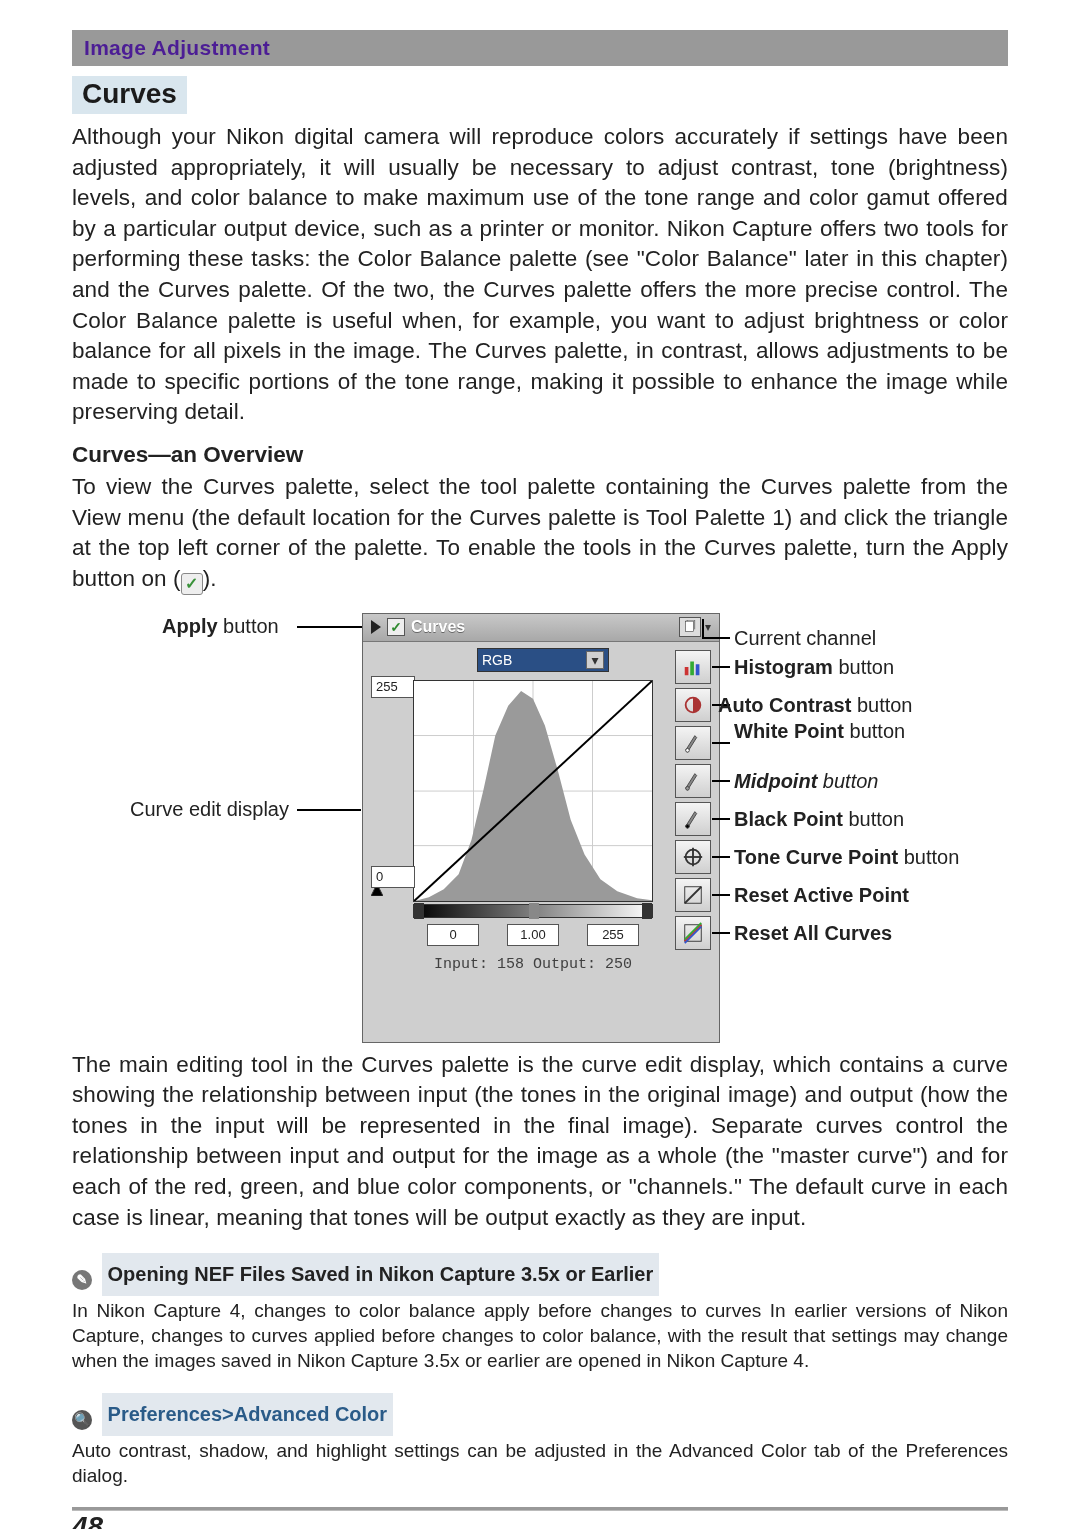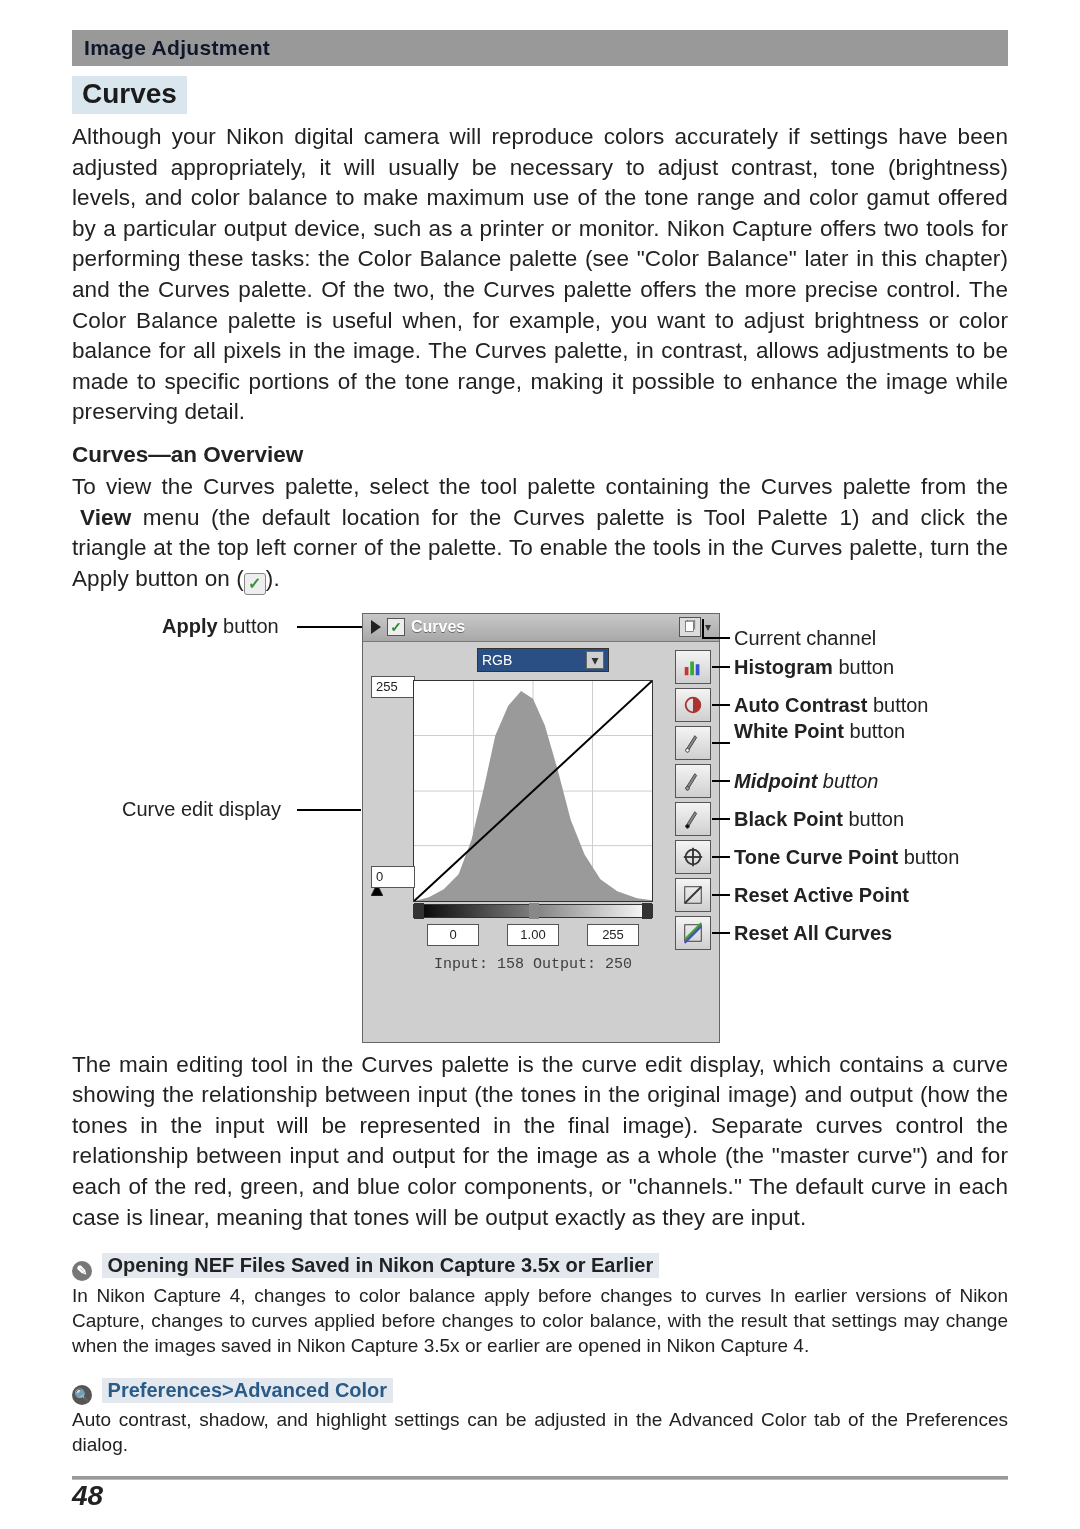--- a/index.html
+++ b/index.html
@@ -1,22 +1,22 @@
 <!DOCTYPE html>
 <html><head>
 <meta charset="utf-8">
 <style>
   * { box-sizing: border-box; margin: 0; padding: 0; }
   html, body { width: 1080px; height: 1529px; background: #fff; font-family: "Helvetica Neue", Arial, sans-serif; color: #222; }
   .page { padding: 24px 72px 24px 72px; }
-  .section-bar { background: #999; color: #0f172a; font-weight: 600; font-size: 21px; padding: 6px 12px; margin: 6px 0 10px; letter-spacing: .3px; }
+  .section-bar { background: #999; color: #4c1d95; font-weight: 600; font-size: 21px; padding: 6px 12px; margin: 6px 0 10px; letter-spacing: .3px; }
   .title-hl { display: inline-block; background: #d9e6ee; padding: 2px 10px 4px; margin-bottom: 8px; }
   .title-hl span { font-weight: 700; font-size: 28px; color: #1b1b1b; }
   p.body { font-size: 22.5px; line-height: 1.36; text-align: justify; margin-bottom: 14px; letter-spacing: .1px; }
-  p.body b, p.note b { font-weight: 700; margin-left: 8px; }
+  p.body b, p.note b { font-weight: 400; }
   .subhead { font-weight: 700; font-size: 22.5px; margin: 10px 0 4px; }
   .inline-check { display: inline-flex; align-items: center; justify-content: center; width: 22px; height: 22px; border: 1px solid #888; background: #eee; border-radius: 3px; vertical-align: -3px; }
   .inline-check::after { content: "✓"; color: #3a923a; font-weight: 700; font-size: 16px; }
 
   
   .diagram { position: relative; height: 415px; margin: 18px 0 22px 0; }
   .lbl { position: absolute; font-size: 20px; white-space: nowrap; }
   .lbl b { font-weight: 700; }
   .leader { position: absolute; height: 2px; background: #000; }
   .leaderV { position: absolute; width: 2px; background: #000; }
@@ -44,21 +44,21 @@
   .in-box { width: 52px; height: 22px; background: #fff; border: 1px solid #555; font-size: 13px; display:flex; align-items:center; justify-content:center; }
   .io-line { text-align: center; font-size: 15px; color: #404040; margin-top: 10px; font-family: "Courier New", monospace; }
 
   .btn-col { position: absolute; right: 6px; top: 36px; width: 38px; display: flex; flex-direction: column; gap: 4px; }
   .btn { width: 36px; height: 34px; background: linear-gradient(#f4f4f4,#cfcfcf); border: 1px solid #555; display:flex; align-items:center; justify-content:center; }
   .btn svg { width: 22px; height: 22px; }
 
   
   .note-icon { display:inline-flex; width:20px; height:20px; border-radius:50%; background:#777; color:#fff; align-items:center; justify-content:center; font-size:13px; vertical-align:-3px; margin-right:4px; }
   .note-icon.search { background:#555; }
-  .note-title-hl { display:inline-block; background:#e2e8ee; padding:1px 6px; }
+  .note-title-hl { display:inline-block; background:#e2e8ee; padding:10px 6px; }
   .note-head { font-weight:700; font-size:20px; margin-top:20px; }
   .note-head.blue span { color:#2a5b88; }
   p.note { font-size:19px; line-height:1.32; text-align:justify; margin-top:2px; }
   .rule { border:0; border-top:3px solid #999; border-bottom:1px solid #bbb; margin-top:18px; }
   .pagenum { font-style:italic; font-weight:700; font-size:28px; }
 </style>
 </head>
 <body>
 
 <div class="page">
@@ -72,21 +72,21 @@
   <p class="body">
     <span>To view the Curves palette, select the tool palette containing the Curves palette from the </span><b>View</b><span> menu (the default location for the Curves palette is Tool Palette 1) and click the triangle at the top left corner of the palette.  To enable the tools in the Curves palette, turn the Apply button on (</span><span class="inline-check"></span><span>).</span>
   </p>
 
   
   <div class="diagram">
 
     <div class="lbl" style="left:90px; top:2px;"><b>Apply</b><span> button</span></div>
     <div class="leader" style="left:225px; top:13px; width:84px;"></div>
 
-    <div class="lbl" style="left:50px; top:185px;">Curve edit display</div>
+    <div class="lbl" style="left:58px; top:185px;">Curve edit display</div>
     <div class="leader" style="left:225px; top:196px; width:64px;"></div>
 
     <div class="panel">
       <div class="panel-header">
         <div class="tri"></div>
         <div class="apply-chk"></div>
         <div class="panel-title">Curves</div>
         <div class="hdr-spacer"></div>
         <div class="hdr-ico">
           <svg viewBox="0 0 24 24">
@@ -207,21 +207,21 @@
     </div>
 
     <div class="leaderV" style="left:630px; top:6px; height:18px;"></div>
     <div class="leader" style="left:630px; top:24px; width:28px;"></div>
     <div class="lbl" style="left:662px; top:14px;">Current channel</div>
 
     <div class="leader" style="left:640px; top:53px; width:18px;"></div>
     <div class="lbl" style="left:662px; top:43px;"><b>Histogram</b><span> button</span></div>
 
     <div class="leader" style="left:640px; top:91px; width:18px;"></div>
-    <div class="lbl" style="left:662px; top:81px;"><b>Auto Contrast</b><span> button</span></div>
+    <div class="lbl" style="left:646px; top:81px;"><b>Auto Contrast</b><span> button</span></div>
 
     <div class="leader" style="left:640px; top:129px; width:18px;"></div>
     <div class="lbl" style="left:662px; top:107px;"><b>White Point</b><span> button</span></div>
 
     <div class="leader" style="left:640px; top:167px; width:18px;"></div>
     <div class="lbl" style="left:662px; top:157px;font-style:italic;"><b>Midpoint</b><span> button</span></div>
 
     <div class="leader" style="left:640px; top:205px; width:18px;"></div>
     <div class="lbl" style="left:662px; top:195px;"><b>Black Point</b><span> button</span></div>
 

